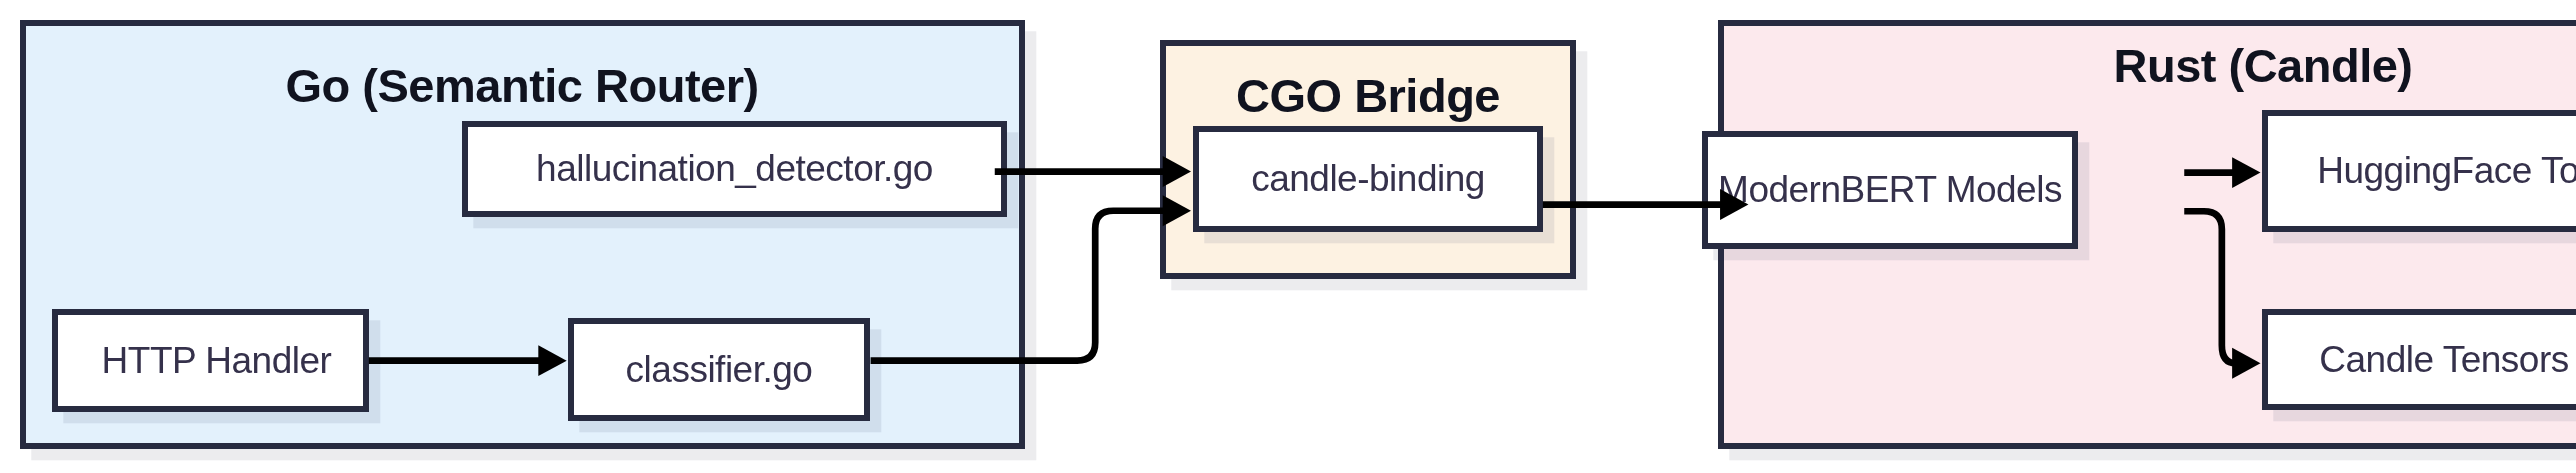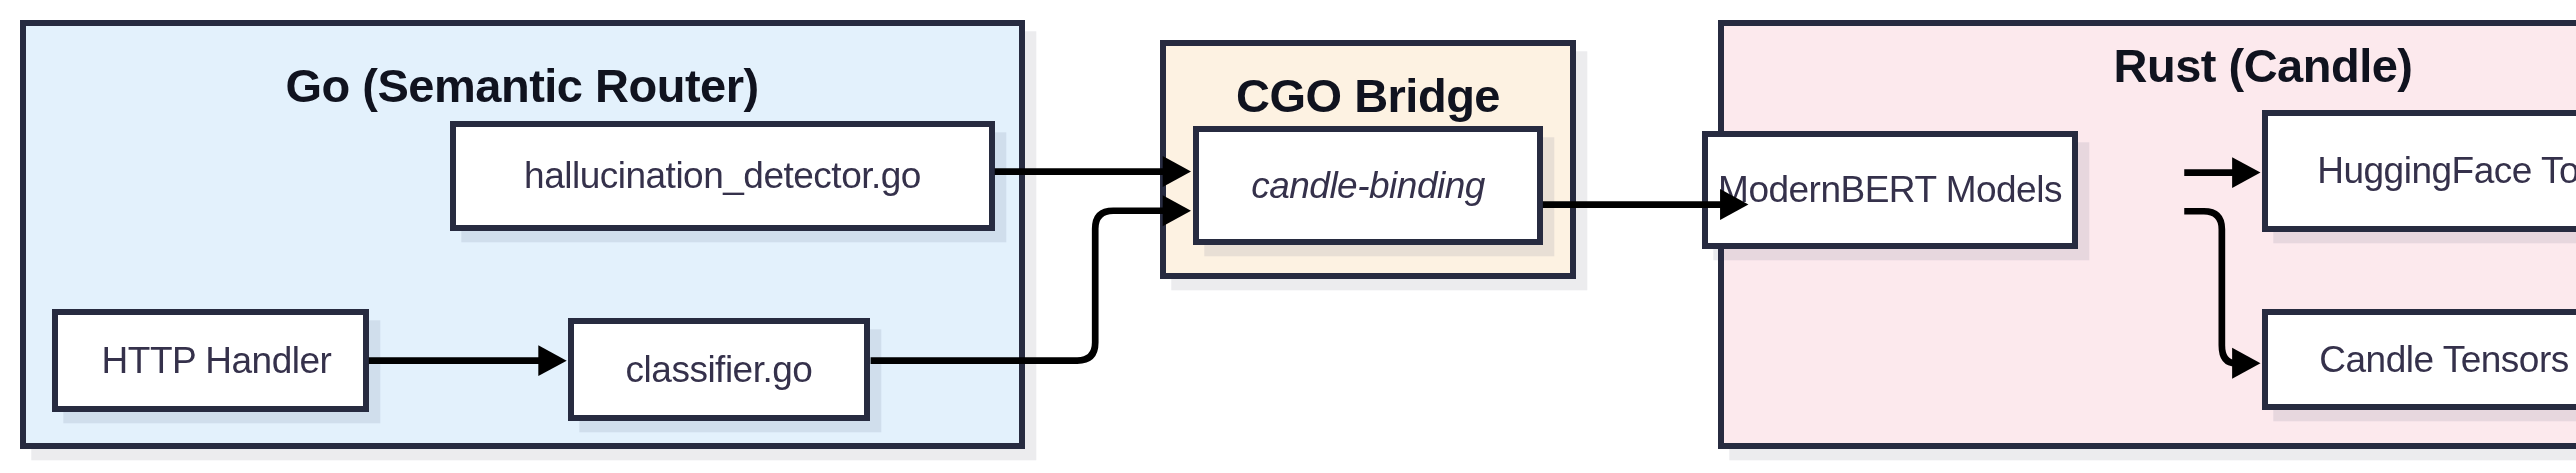--- a/index.html
+++ b/index.html
@@ -41,24 +41,24 @@
     display:flex;align-items:center;justify-content:center;
     box-shadow:11.3px 11.3px 0 0 rgba(45,60,95,0.10);
   }
   .node .node-label{
     font-size:37px;
     font-weight:500;
     color:#35314b;
     white-space:nowrap;
     letter-spacing:-0.5px;
   }
-  .node-hallucination {left:450px; top:121px; width:545px;height:110px;}
+  .node-hallucination {left:462px; top:121px; width:545px;height:96px;}
   .node-http          {left:52px; top:309px; width:317px; height:103px;padding-left:12px;}
   .node-classifier    {left:568px;top:318px; width:302px; height:103px;}
-  .node-candle-binding{left:1193px;top:126px; width:350px; height:119px;font-style:italic;}
+  .node-candle-binding{left:1193px;top:126px; width:350px; height:106px;}
   .node-modernbert    {left:1702px;top:131px; width:376px; height:118px;}
   .node-hf-tokenizers {left:2262px;top:110px; width:506px; height:122px;}
   .node-candle-tensors{left:2262px;top:309px; width:364px; height:101px;}
   
   .edges{
     position:absolute;left:0;top:0;width:2822px;height:474px;
     pointer-events:none;
   }
   .edges path.link{
     fill:none;stroke:#000000;stroke-width:13px;

